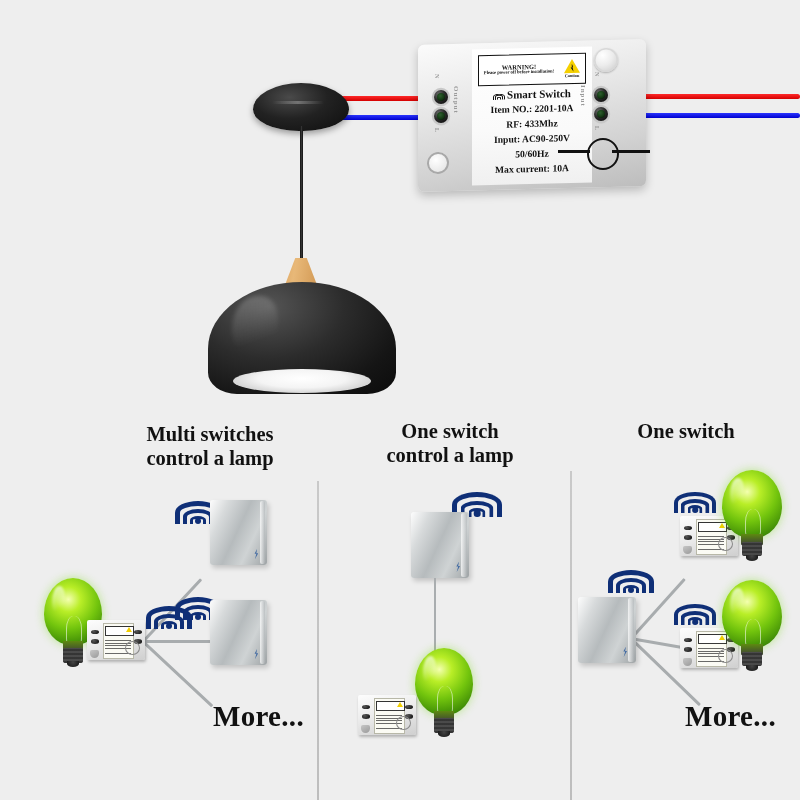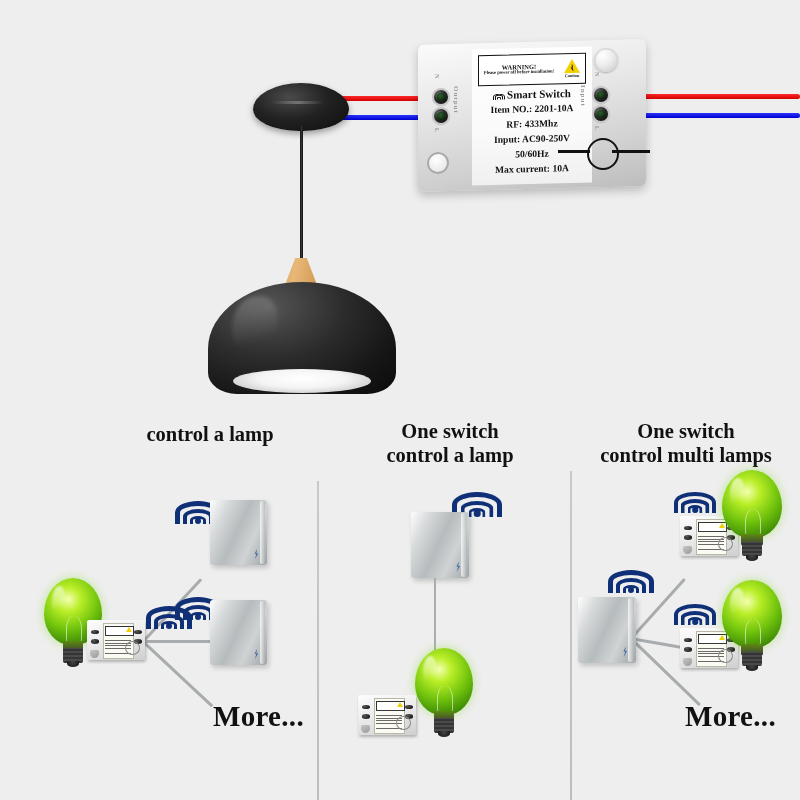--- a/index.html
+++ b/index.html
@@ -334,31 +334,31 @@
   <div class="abs" id="mount-hole"></div>
 
   <div class="abs" id="callout-line-l"></div>
   <div class="abs" id="callout-circle"></div>
   <div class="abs" id="callout-line-r"></div>
 
   <div class="divider" style="left:317px;top:481px;height:319px;"></div>
   <div class="divider" style="left:570px;top:471px;height:329px;"></div>
 
   <div class="panel-title" style="left:60px;top:422px;width:300px;">
+    <div>Multi switches</div>
     <div>control a lamp</div>
   </div>
 
   <div class="panel-title" style="left:325px;top:419px;width:250px;">
     <div>One switch</div>
     <div>control a lamp</div>
   </div>
 
   <div class="panel-title" style="left:572px;top:419px;width:228px;">
     <div>One switch</div>
-    <div>control multi lamps</div>
   </div>
 
   <div class="connector" style="left:143px;top:640px;width:85px;transform:rotate(-47deg);"></div>
   <div class="connector" style="left:143px;top:640px;width:78px;transform:rotate(0deg);"></div>
   <div class="connector" style="left:143px;top:640px;width:95px;transform:rotate(43deg);"></div>
 
   <div class="bulb" style="left:44px;top:578px;width:58px;height:90px;">
     <div class="glass"></div>
     <div class="gloss"></div>
     <div class="filament"></div>

